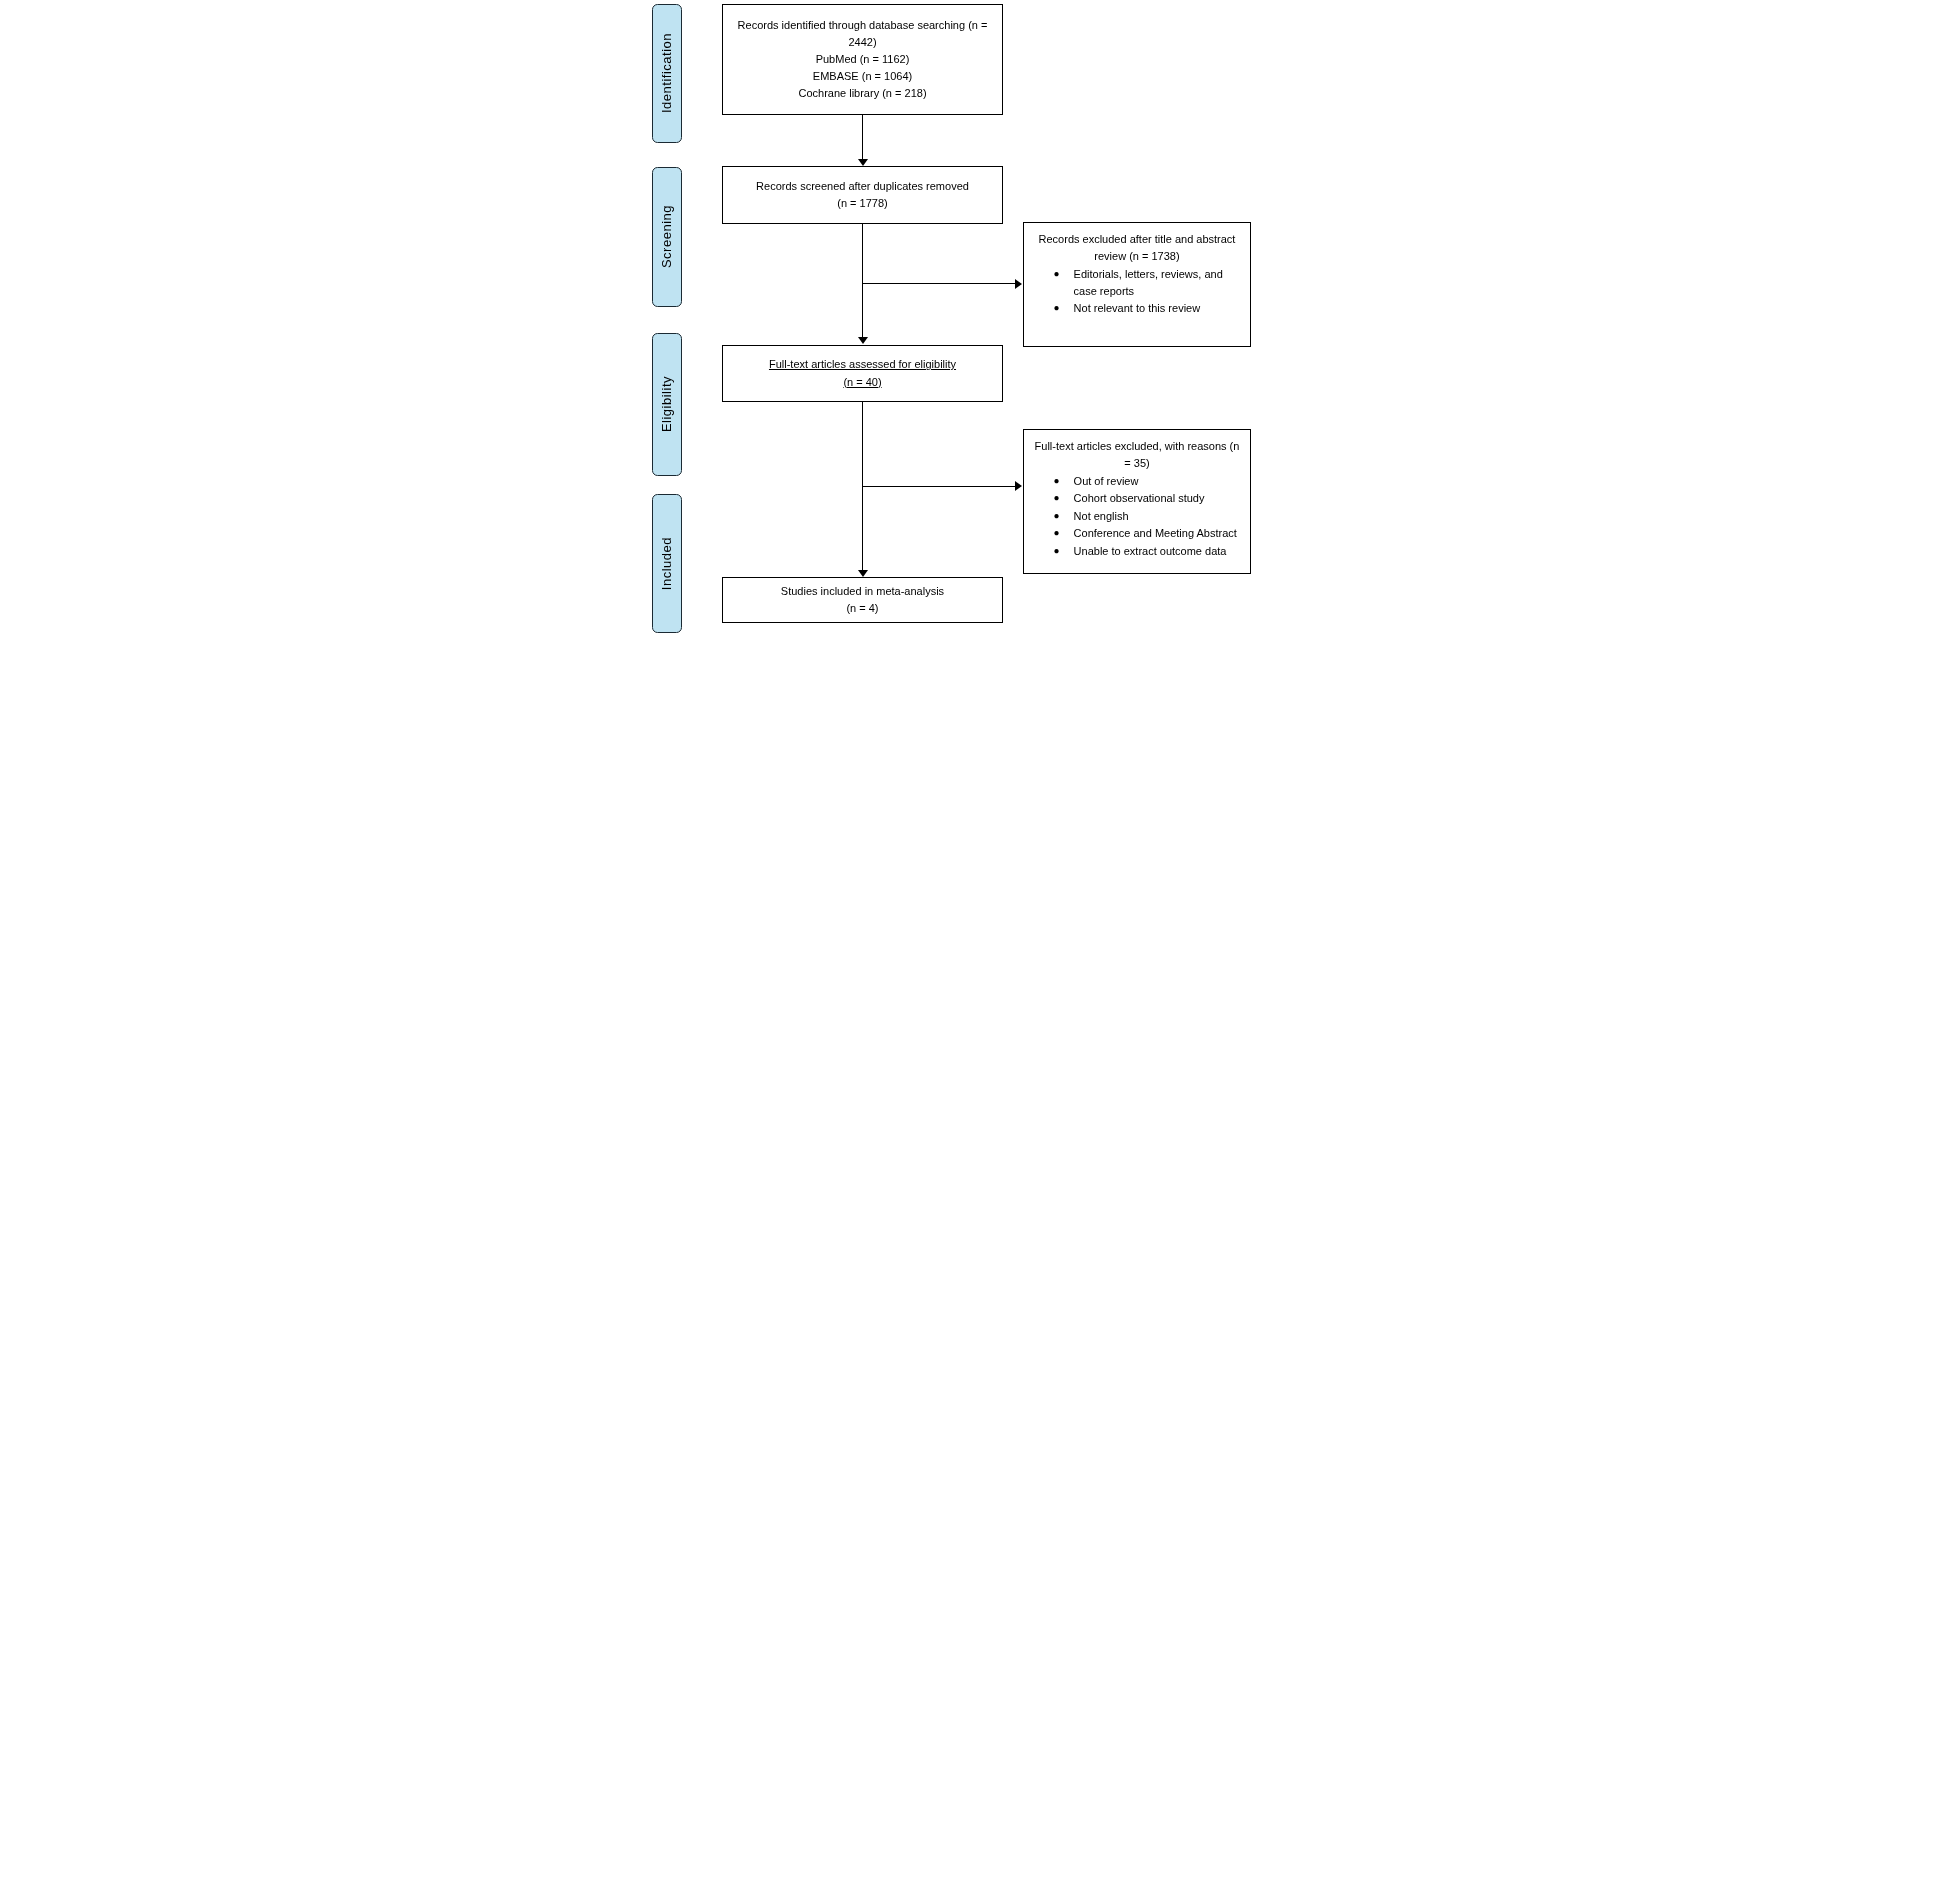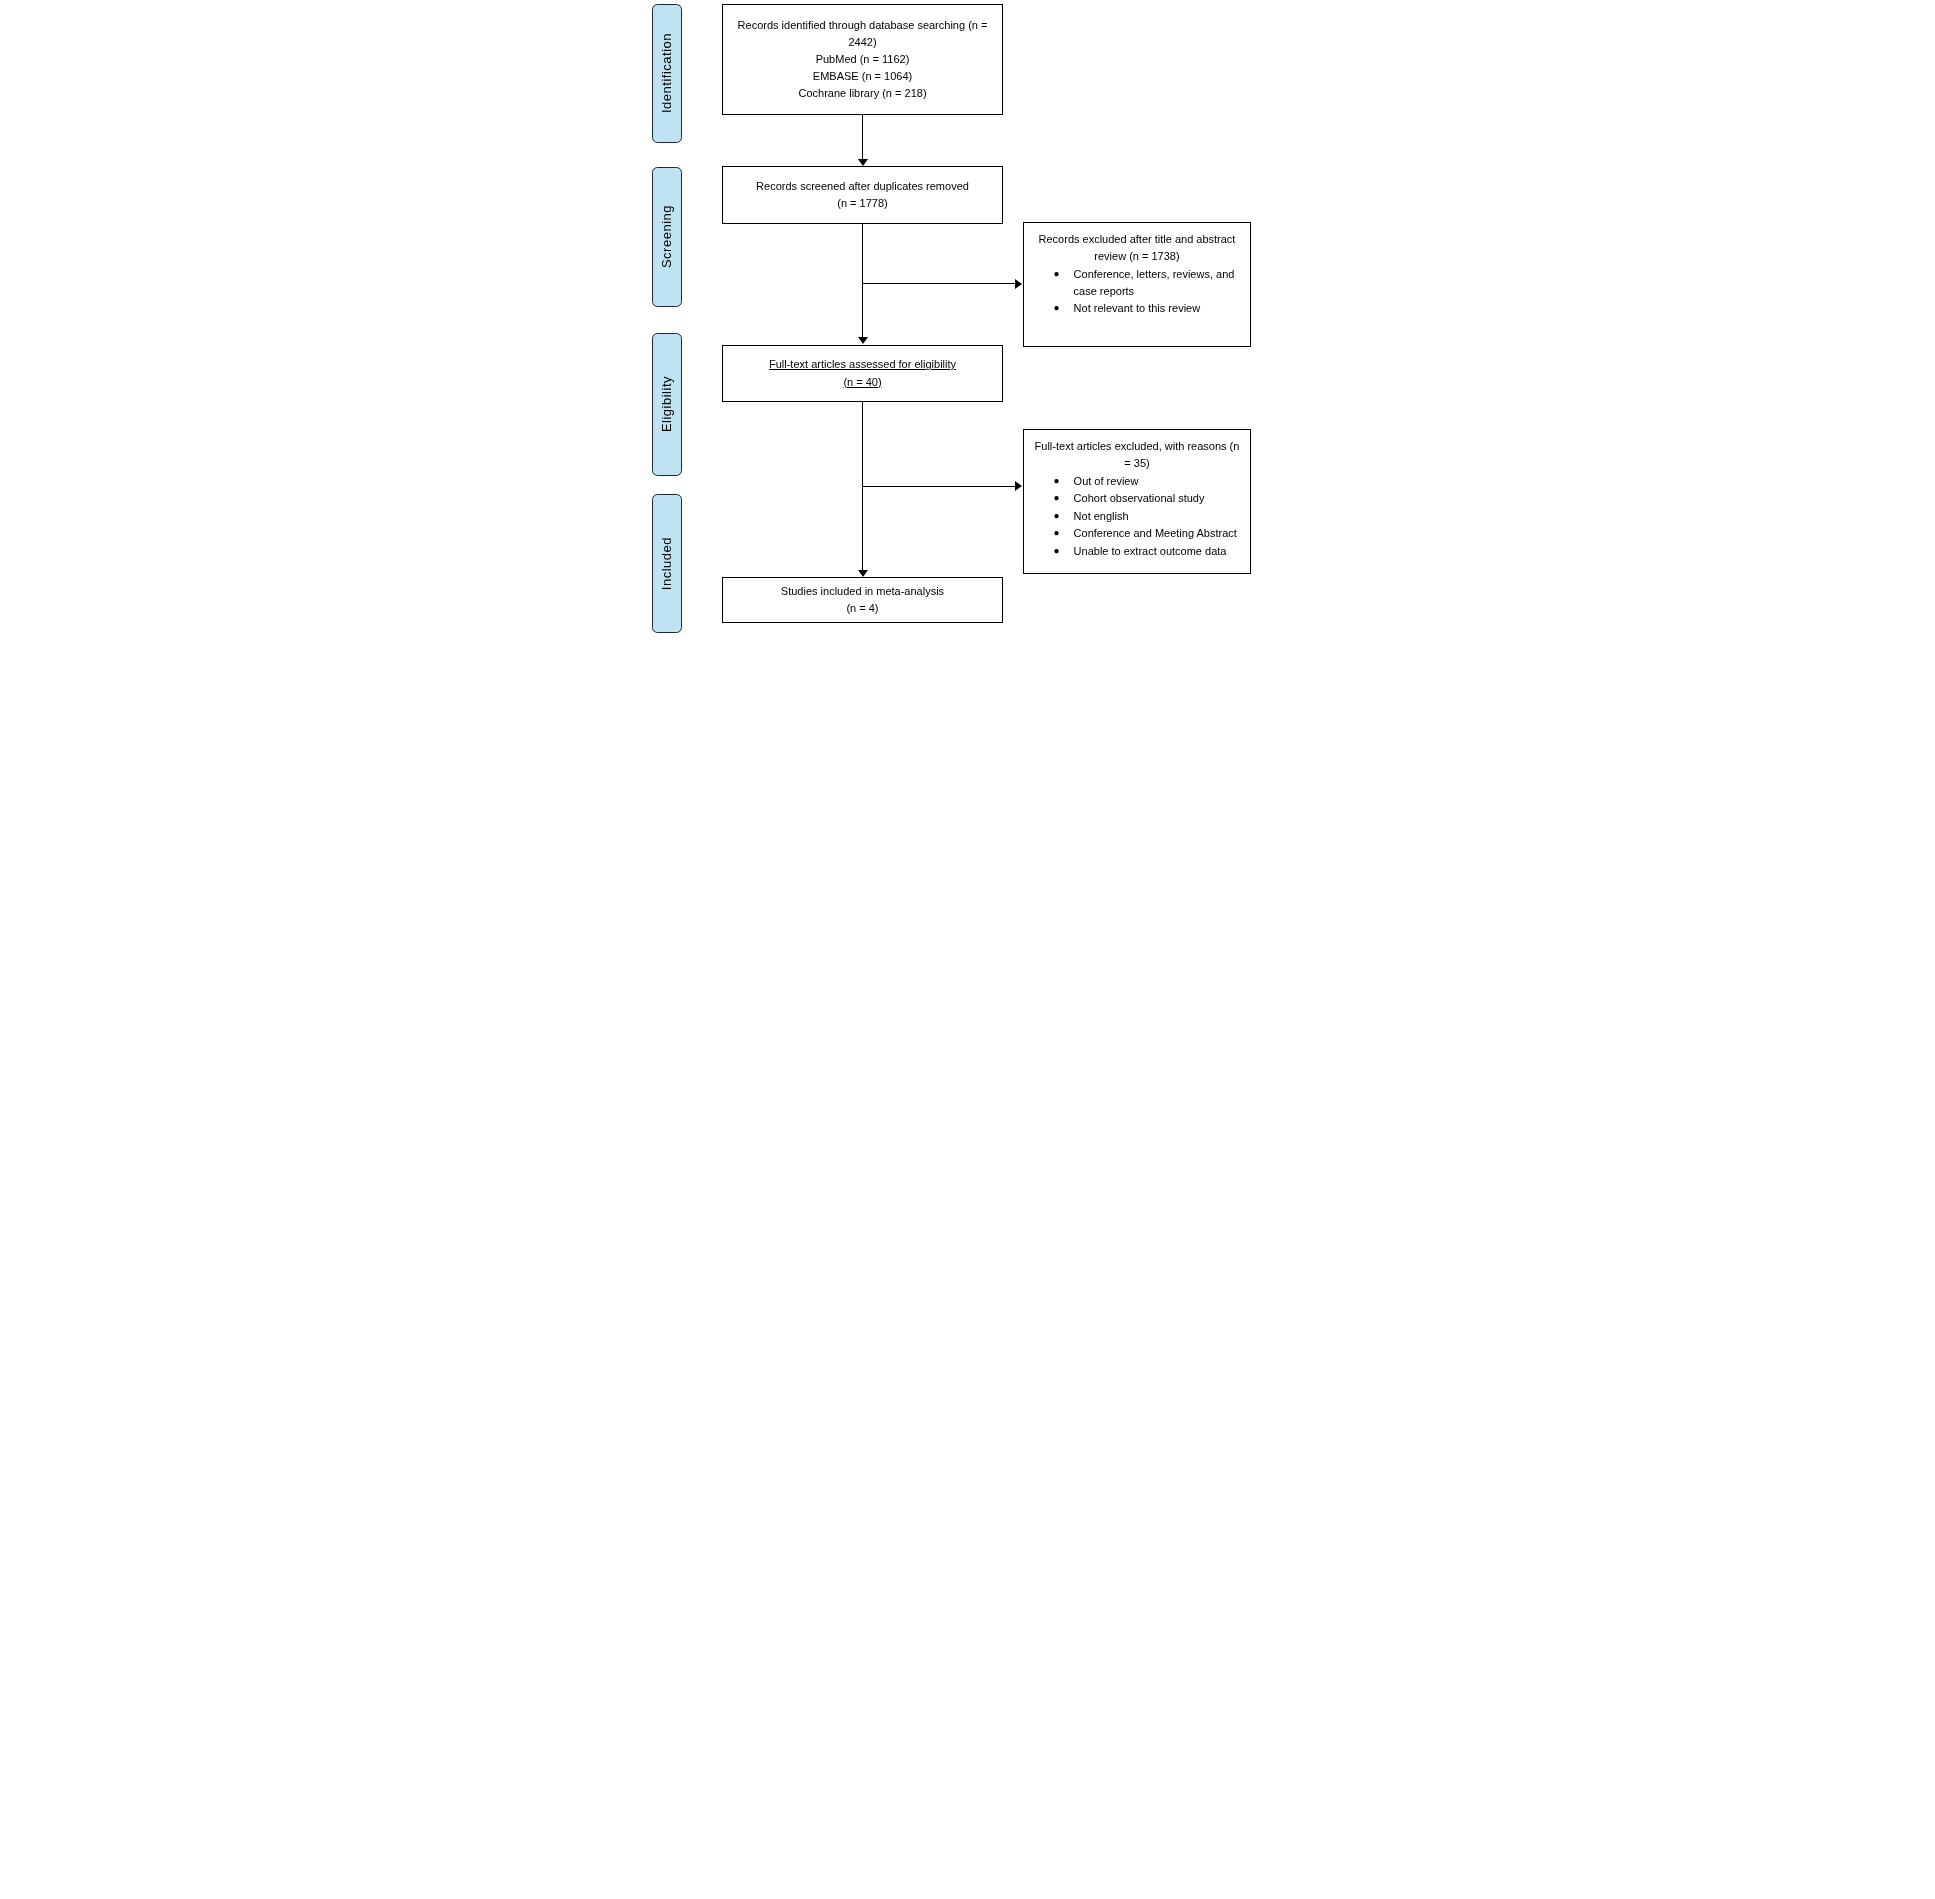--- a/index.html
+++ b/index.html
@@ -169,21 +169,21 @@
   </div>
 
   <div class="box main" id="box-included">
     <div class="line">Studies included in meta-analysis</div>
     <div class="line">(n = 4)</div>
   </div>
 
   <div class="box side" id="box-excluded-1">
     <div class="side-title">Records excluded after title and abstract review (n = 1738)</div>
     <ul class="bullets">
-      <li>Conference, letters, reviews, and case reports</li>
+      <li>Editorials, letters, reviews, and case reports</li>
       <li>Not relevant to this review</li>
     </ul>
   </div>
 
   <div class="box side" id="box-excluded-2">
     <div class="side-title">Full-text articles excluded, with reasons (n = 35)</div>
     <ul class="bullets">
       <li>Out of review</li>
       <li>Cohort observational study</li>
       <li>Not english</li>

